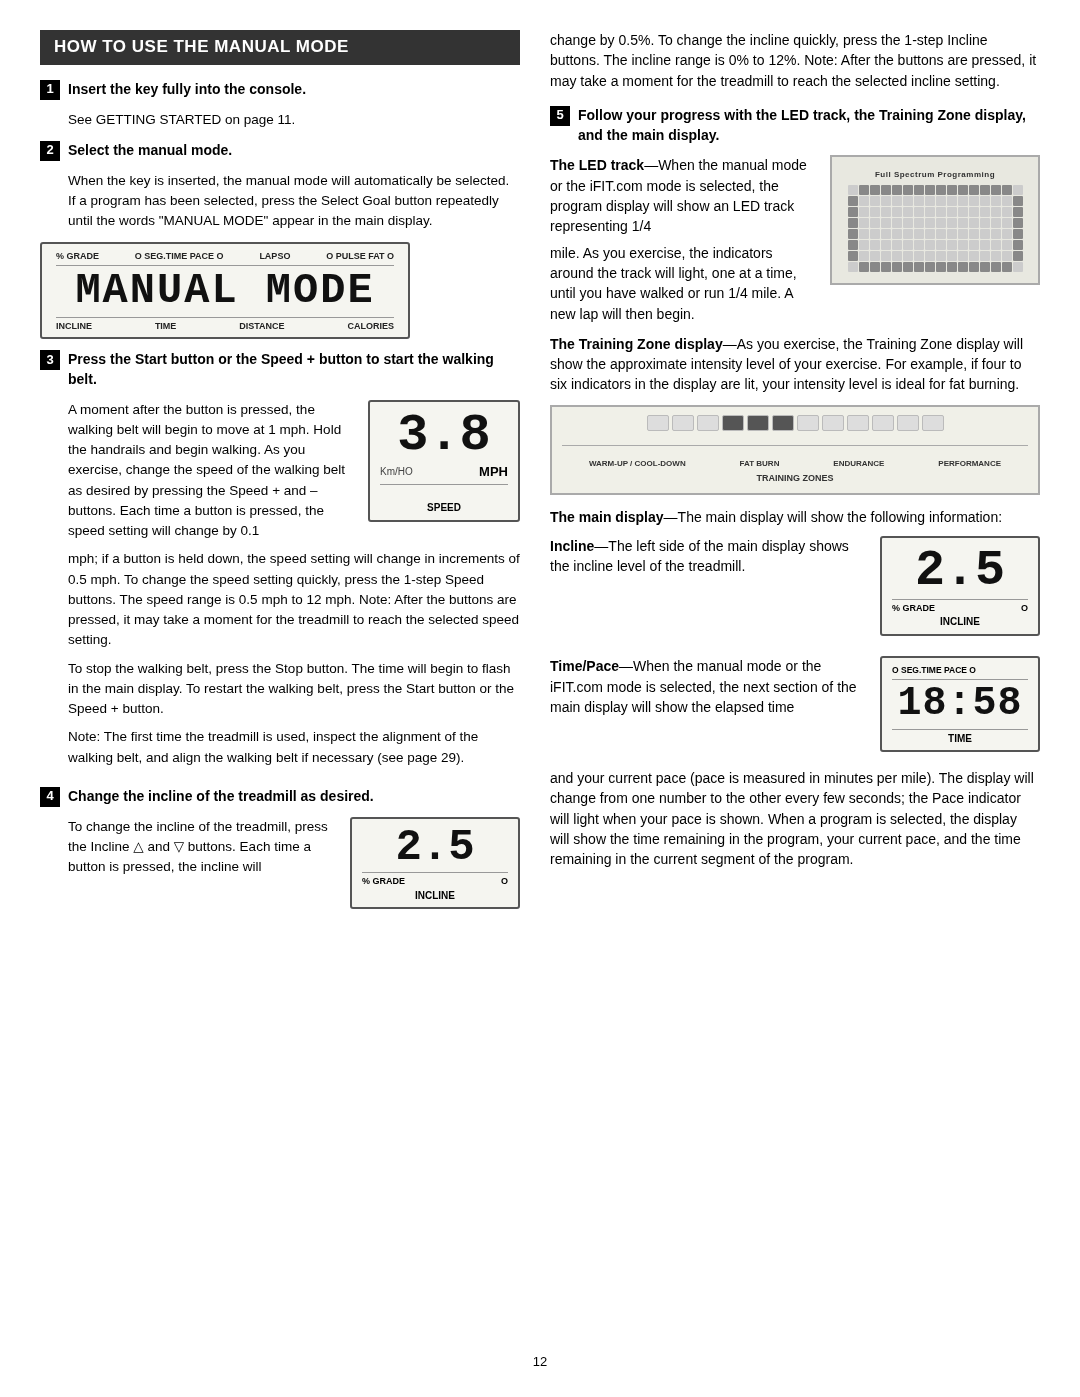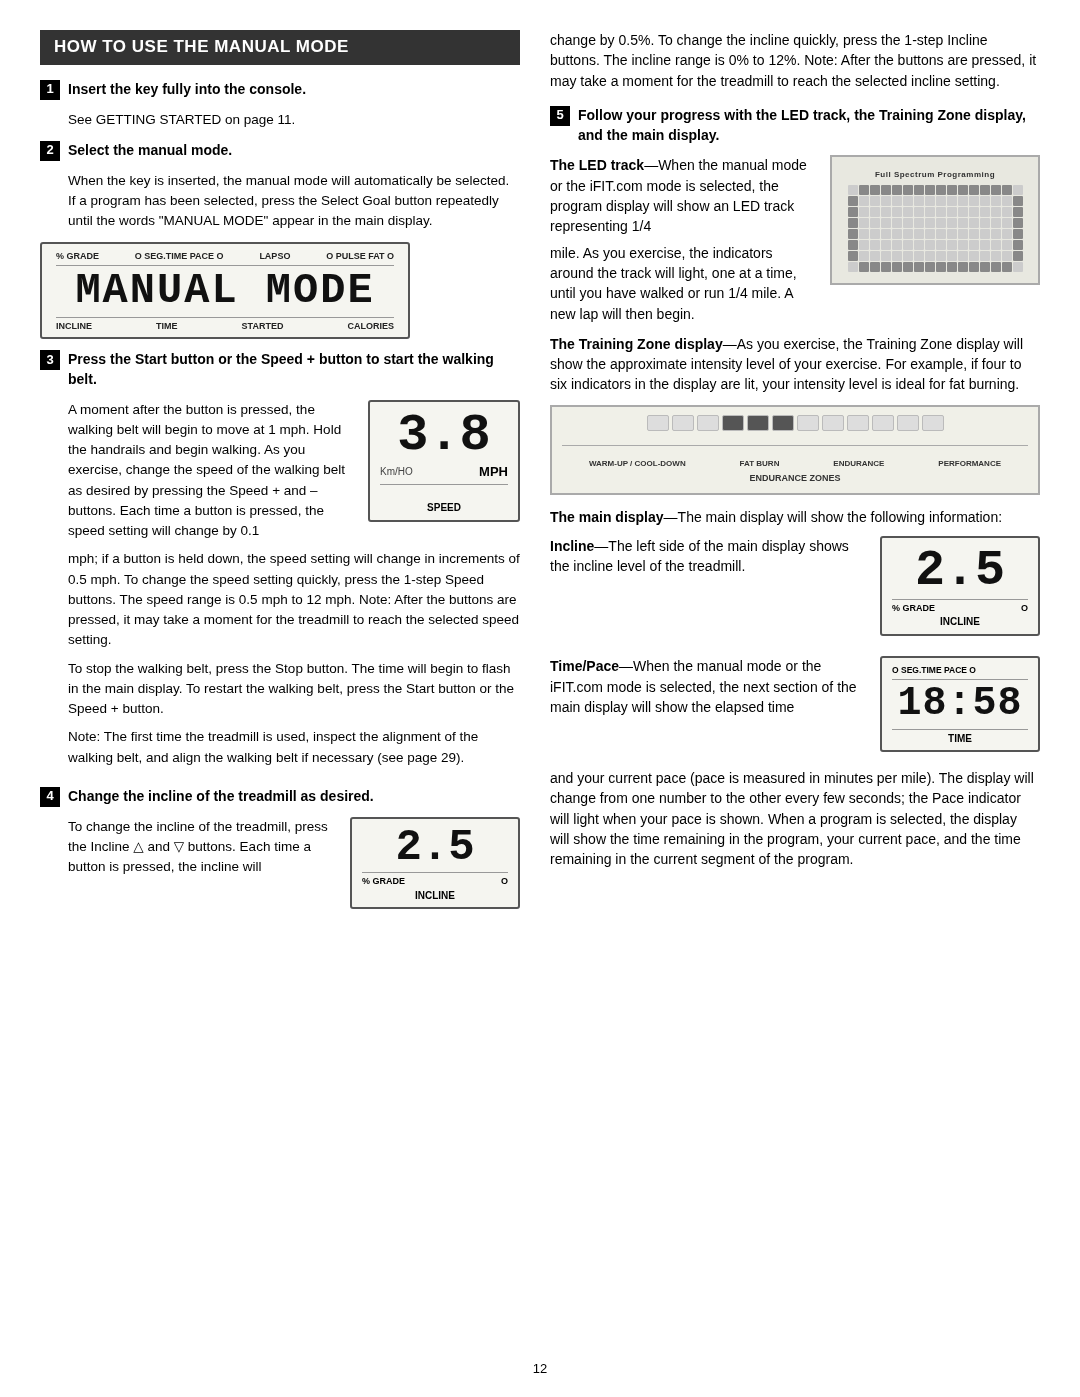--- a/index.html
+++ b/index.html
@@ -324,21 +324,21 @@
       text-align: center;
       color: #333;
       margin-top: 3px;
     }
 
     
     .page-num {
       text-align: right;
       font-size: 13px;
       position: absolute;
-      bottom: 18px;
+      bottom: 25px;
       left: 50%;
       transform: translateX(-50%);
     }
 
     p { margin-bottom: 8px; }
     .clearfix::after { content: ''; display: block; clear: both; }
 
     .bold { font-weight: bold; }
   </style>
 </head>
@@ -373,21 +373,21 @@
         <div class="lcd-label-row">
           <span>% GRADE</span>
           <span>O SEG.TIME PACE O</span>
           <span>LAPSO</span>
           <span>O PULSE FAT O</span>
         </div>
         <div class="lcd-digital">MANUAL MODE</div>
         <div class="lcd-bottom-row">
           <span>INCLINE</span>
           <span>TIME</span>
-          <span>STARTED</span>
+          <span>DISTANCE</span>
           <span>CALORIES</span>
         </div>
       </div>
 
       <div class="step">
         <div class="step-num">3</div>
         <div>
           <span class="step-title">Press the Start button or the Speed + button to start the walking belt.</span>
         </div>
       </div>
@@ -608,21 +608,21 @@
           <div class="tz-cell"></div>
           <div class="tz-cell"></div>
           <div class="tz-cell"></div>
         </div>
         <div class="tz-labels">
           <span>WARM-UP / COOL-DOWN</span>
           <span>FAT BURN</span>
           <span>ENDURANCE</span>
           <span>PERFORMANCE</span>
         </div>
-        <div class="tz-main-label">ENDURANCE ZONES</div>
+        <div class="tz-main-label">TRAINING ZONES</div>
       </div>
 
       <p style="margin-top:12px; margin-bottom:8px;">
         <span class="bold">The main display</span><span>—The main display will show the following information:</span>
       </p>
 
       <div class="clearfix">
 
         <div class="incline-display-right">
           <div class="incline-num-right">2.5</div>

